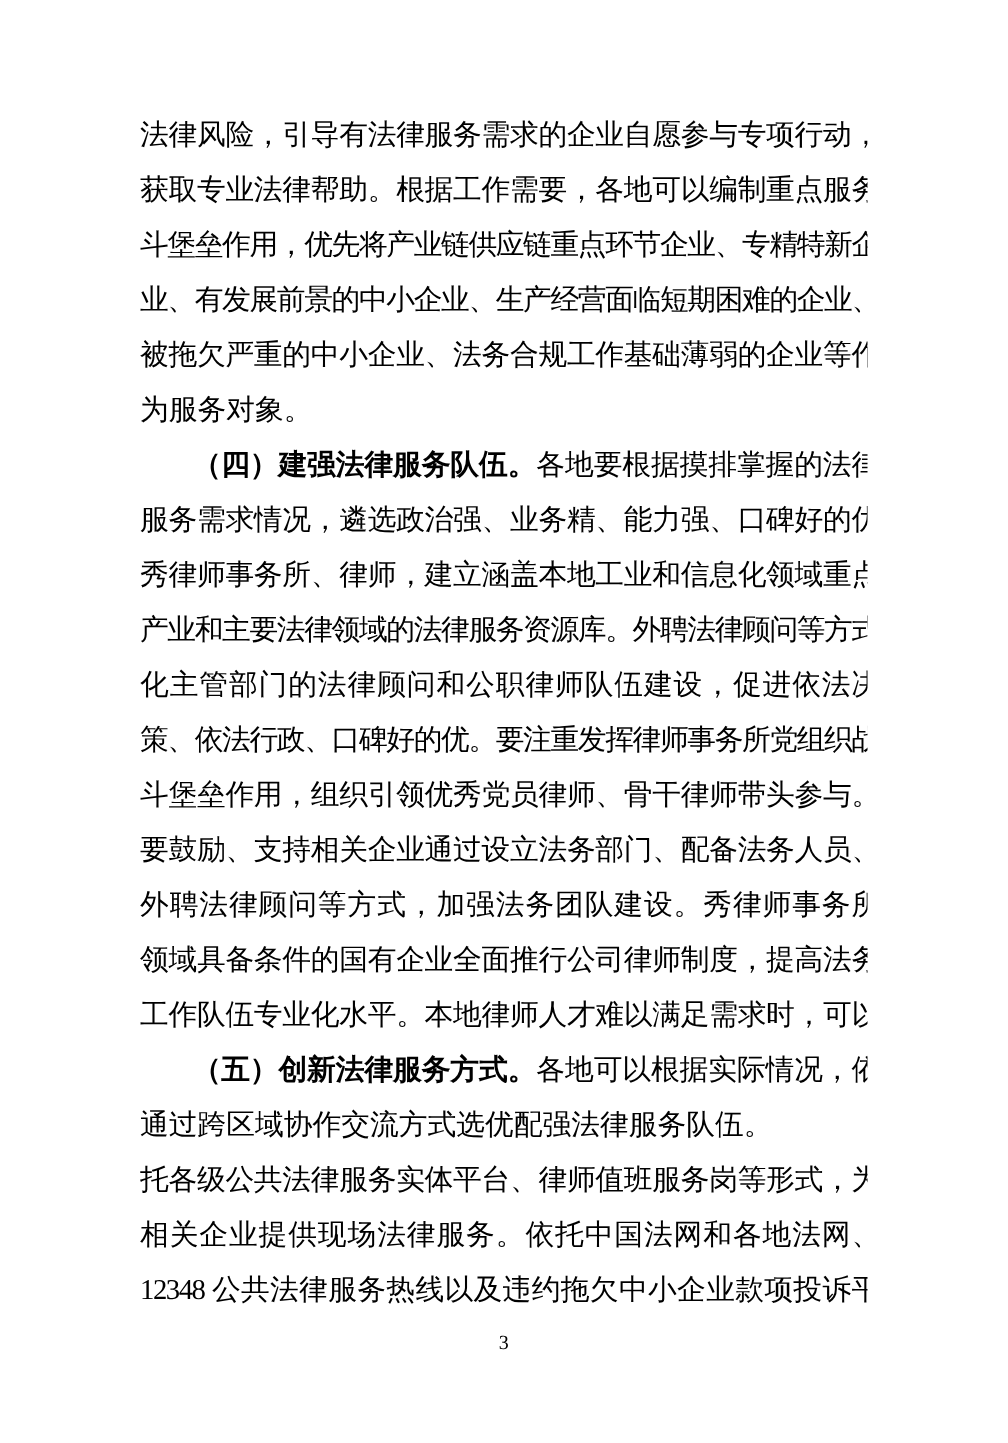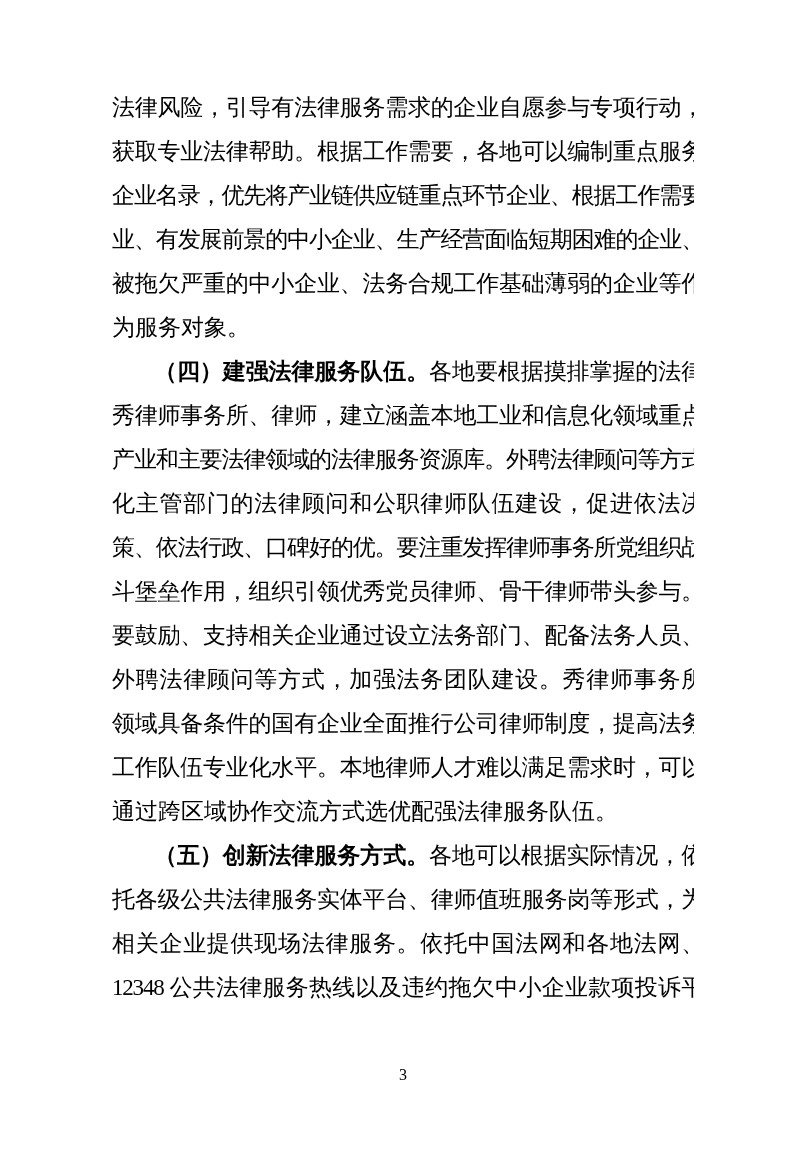--- a/index.html
+++ b/index.html
@@ -53,34 +53,35 @@
     color: #000000;
   }
 </style>
 </head>
 <body>
 
 <div class="page">
   <div class="text-block">
       <div class="line justify"><span class="seg-regular">法律风险，引导有法律服务需求的企业自愿参与专项行动，</span></div>
       <div class="line justify"><span class="seg-regular">获取专业法律帮助。根据工作需要，各地可以编制重点服务</span></div>
-      <div class="line justify"><span class="seg-regular">企业名录，优先将产业链供应链重点环节企业、根据工作需要</span></div>
+      <div class="line justify"><span class="seg-regular">斗堡垒作用，优先将产业链供应链重点环节企业、专精特新企</span></div>
       <div class="line justify"><span class="seg-regular">业、有发展前景的中小企业、生产经营面临短期困难的企业、</span></div>
       <div class="line justify"><span class="seg-regular">被拖欠严重的中小企业、法务合规工作基础薄弱的企业等作</span></div>
       <div class="line"><span class="seg-regular">为服务对象。</span></div>
       <div class="line justify indent"><span class="seg-bold">（四）建强法律服务队伍。</span><span class="seg-regular">各地要根据摸排掌握的法律</span></div>
+      <div class="line justify"><span class="seg-regular">服务需求情况，遴选政治强、业务精、能力强、口碑好的优</span></div>
       <div class="line justify"><span class="seg-regular">秀律师事务所、律师，建立涵盖本地工业和信息化领域重点</span></div>
       <div class="line justify"><span class="seg-regular">产业和主要法律领域的法律服务资源库。外聘法律顾问等方式</span></div>
       <div class="line justify"><span class="seg-regular">化主管部门的法律顾问和公职律师队伍建设，促进依法决</span></div>
       <div class="line justify"><span class="seg-regular">策、依法行政、口碑好的优。要注重发挥律师事务所党组织战</span></div>
       <div class="line justify"><span class="seg-regular">斗堡垒作用，组织引领优秀党员律师、骨干律师带头参与。</span></div>
       <div class="line justify"><span class="seg-regular">要鼓励、支持相关企业通过设立法务部门、配备法务人员、</span></div>
       <div class="line justify"><span class="seg-regular">外聘法律顾问等方式，加强法务团队建设。秀律师事务所</span></div>
       <div class="line justify"><span class="seg-regular">领域具备条件的国有企业全面推行公司律师制度，提高法务</span></div>
       <div class="line justify"><span class="seg-regular">工作队伍专业化水平。本地律师人才难以满足需求时，可以</span></div>
+      <div class="line justify indent"><span class="seg-bold">（五）创新法律服务方式。</span><span class="seg-regular">各地可以根据实际情况，依</span></div>
       <div class="line"><span class="seg-regular">通过跨区域协作交流方式选优配强法律服务队伍。</span></div>
-      <div class="line justify indent"><span class="seg-bold">（五）创新法律服务方式。</span><span class="seg-regular">各地可以根据实际情况，依</span></div>
       <div class="line justify"><span class="seg-regular">托各级公共法律服务实体平台、律师值班服务岗等形式，为</span></div>
       <div class="line justify"><span class="seg-regular">相关企业提供现场法律服务。依托中国法网和各地法网、</span></div>
       <div class="line justify"><span class="seg-regular">12348 公共法律服务热线以及违约拖欠中小企业款项投诉平</span></div>
     </div>
   <div class="page-number">3</div>
 </div>
 
 </body></html>

